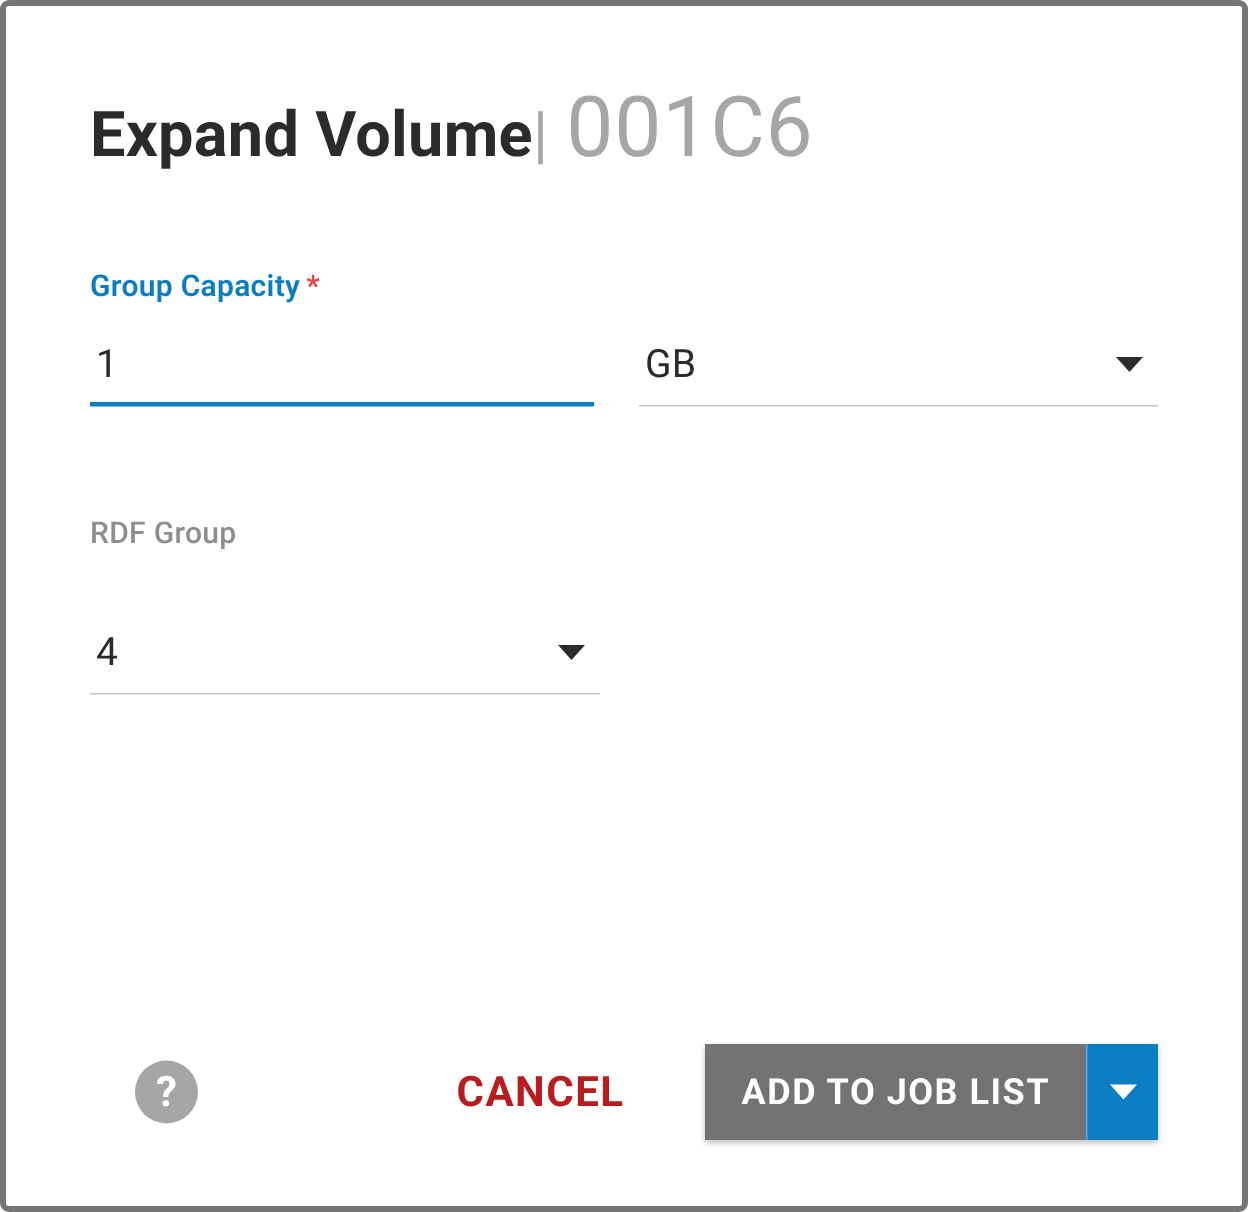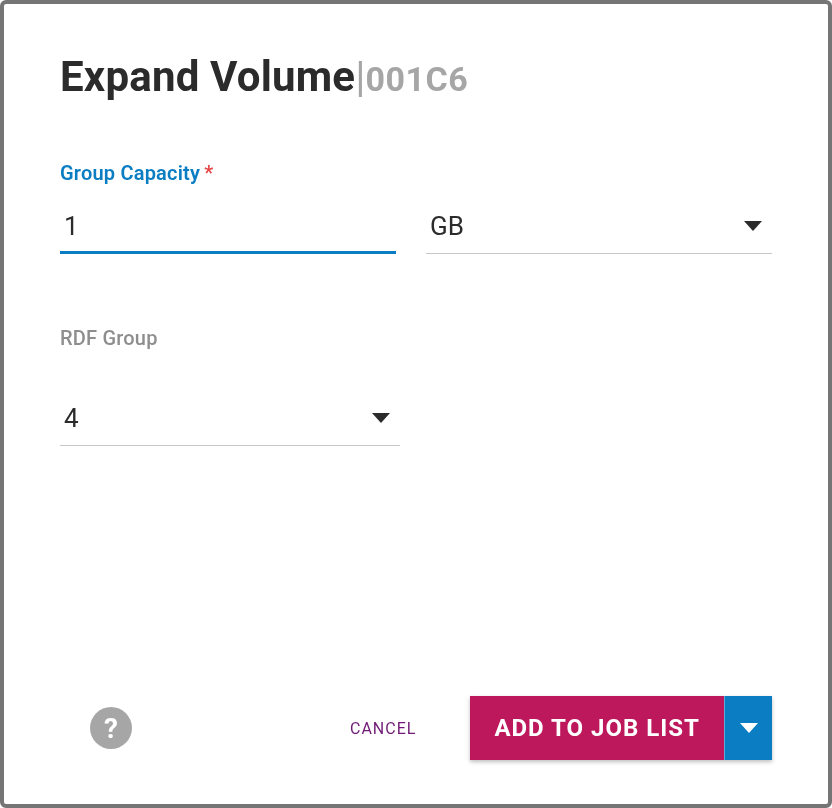--- a/index.html
+++ b/index.html
@@ -30,24 +30,25 @@
     font-weight: 700;
     color: #2b2b2b;
     letter-spacing: 0.2px;
   }
   .divider {
     font-size: 42px;
     font-weight: 400;
     color: #a6a6a6;
   }
   .volume-id {
-    font-size: 34px;
-    font-weight: 700;
+    font-size: 56px;
+    font-weight: 400;
     color: #a6a6a6;
     letter-spacing: 0.5px;
+    margin-left: 12px;
   }
   .form-area {
     margin-top: 60px;
     flex: 1;
   }
   .row {
     display: flex;
     gap: 30px;
     align-items: flex-end;
   }
@@ -116,34 +117,34 @@
     display: flex;
     align-items: center;
     justify-content: center;
     font-size: 28px;
     font-weight: 700;
     margin-right: auto;
     margin-left: 30px;
     cursor: pointer;
   }
   .btn-cancel {
-    color: #701a75;
-    font-size: 16px;
-    font-weight: 400;
+    color: #b91c1c;
+    font-size: 28px;
+    font-weight: 700;
     letter-spacing: 1px;
     cursor: pointer;
     padding: 16px 8px;
   }
   .btn-primary-split {
     display: flex;
     height: 64px;
     box-shadow: 0 2px 4px rgba(0,0,0,0.25);
   }
   .btn-primary {
-    background: #be185d;
+    background: #737373;
     color: #ffffff;
     font-size: 24px;
     font-weight: 700;
     letter-spacing: 1px;
     display: flex;
     align-items: center;
     padding: 0 24px;
     cursor: pointer;
   }
   .btn-primary-caret {

